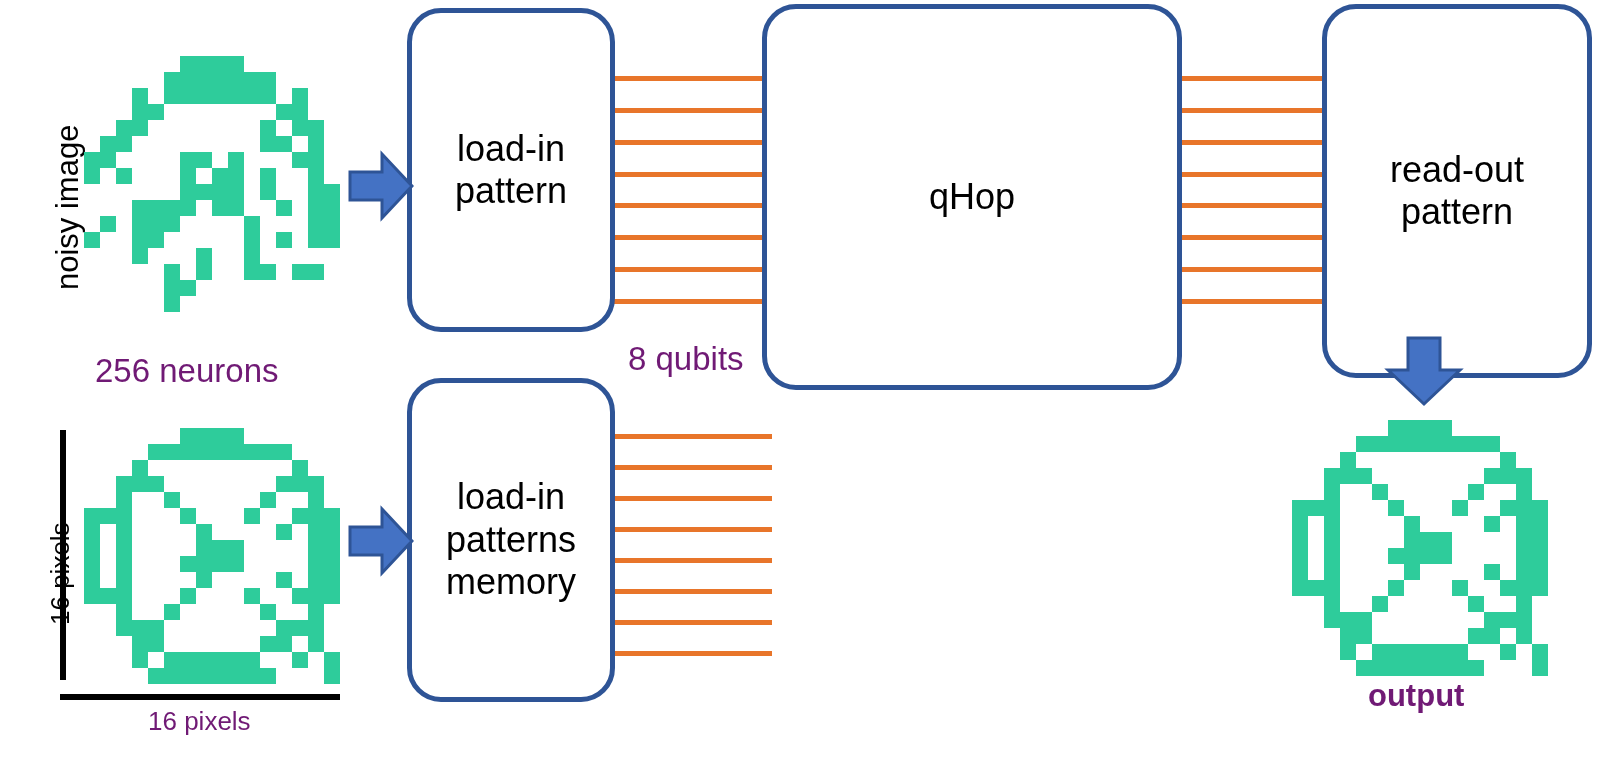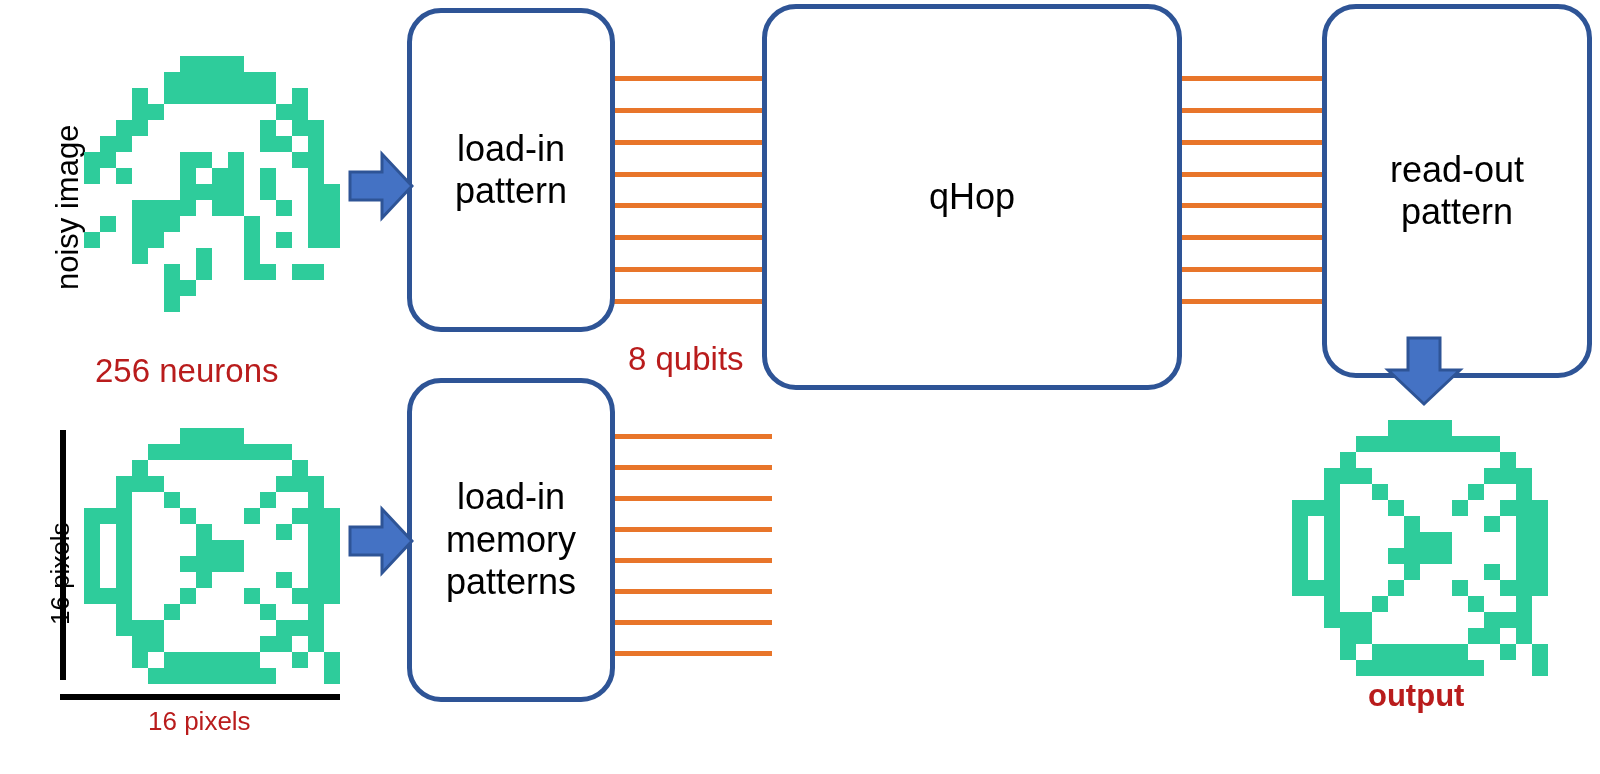--- a/index.html
+++ b/index.html
@@ -73,21 +73,21 @@
   }
   .arrow-down {
     position: absolute;
     z-index: 4;
   }
 
   
   .lbl {
     position: absolute;
     white-space: nowrap;
-    color: #b91c1c;
+    color: #701a75;
   }
   .lbl-rot {
     position: absolute;
     transform-origin: 0 0;
     transform: rotate(-90deg);
     white-space: nowrap;
     color: #000000;
   }
 
   
@@ -694,22 +694,22 @@
   <div class="procbox" style="left:1322px; top:4px; width:270px; height:374px; font-size:36px;">
     <div>
       <span>read-out</span>
       <span>pattern</span>
     </div>
   </div>
 
   <div class="procbox" style="left:407px; top:378px; width:208px; height:324px; font-size:36px;">
     <div>
       <span>load-in</span>
+      <span>patterns</span>
       <span>memory</span>
-      <span>patterns</span>
     </div>
   </div>
 
 
   <div class="lbl" style="left:628px; top:340px; font-size:33px;text-align:right;">8 qubits</div>
 
   <svg class="arrow-down" style="left:1384px; top:336px;" width="80" height="72" viewBox="0 0 80 72">
     <polygon points="24,2 56,2 56,34 76,34 40,68 4,34 24,34" fill="#4472C4" stroke="#2E5496" stroke-width="3"></polygon>
   </svg>
 

